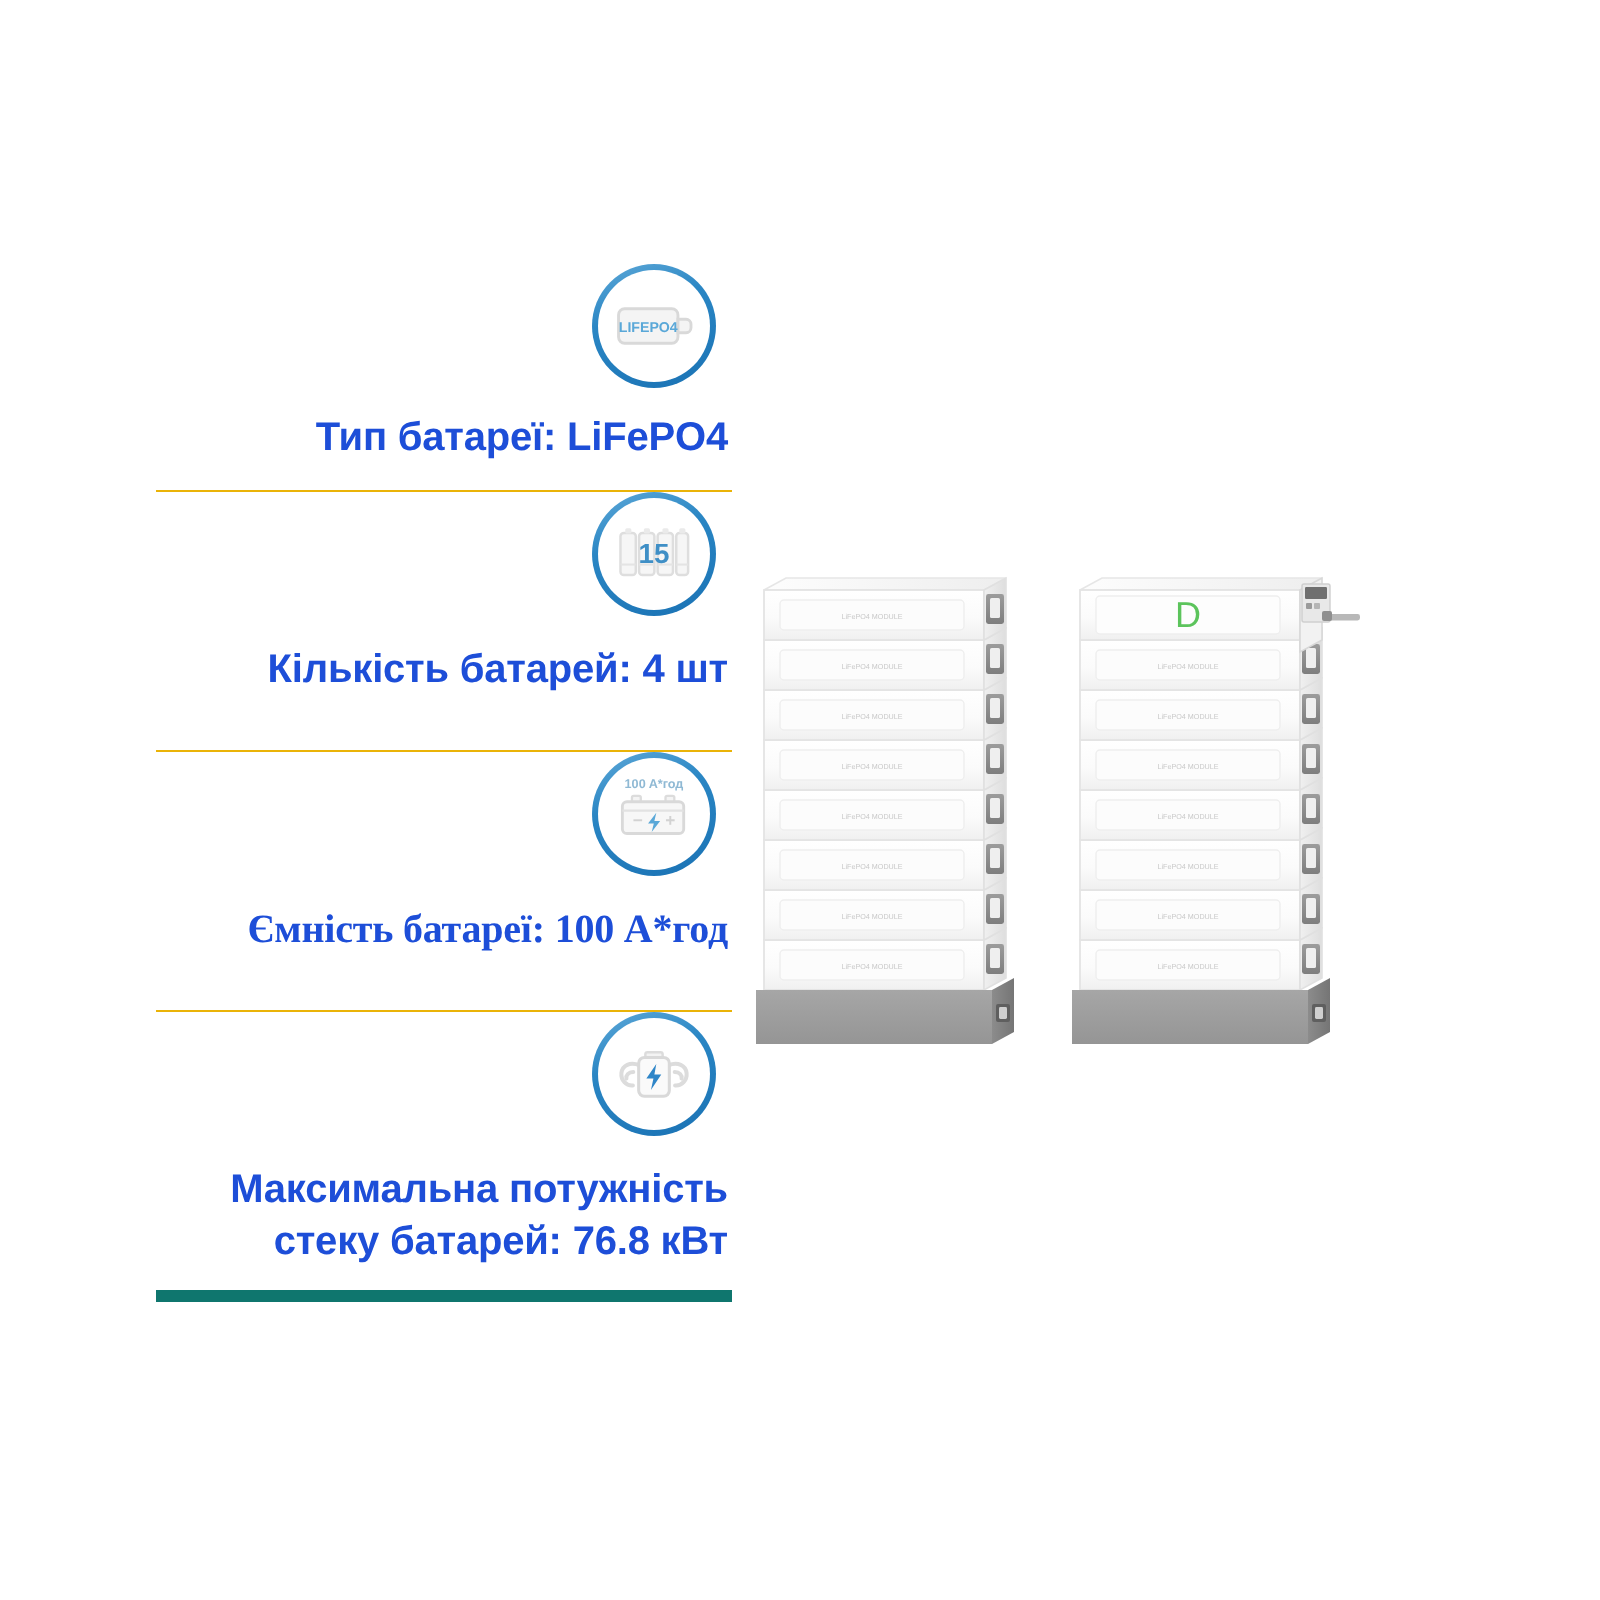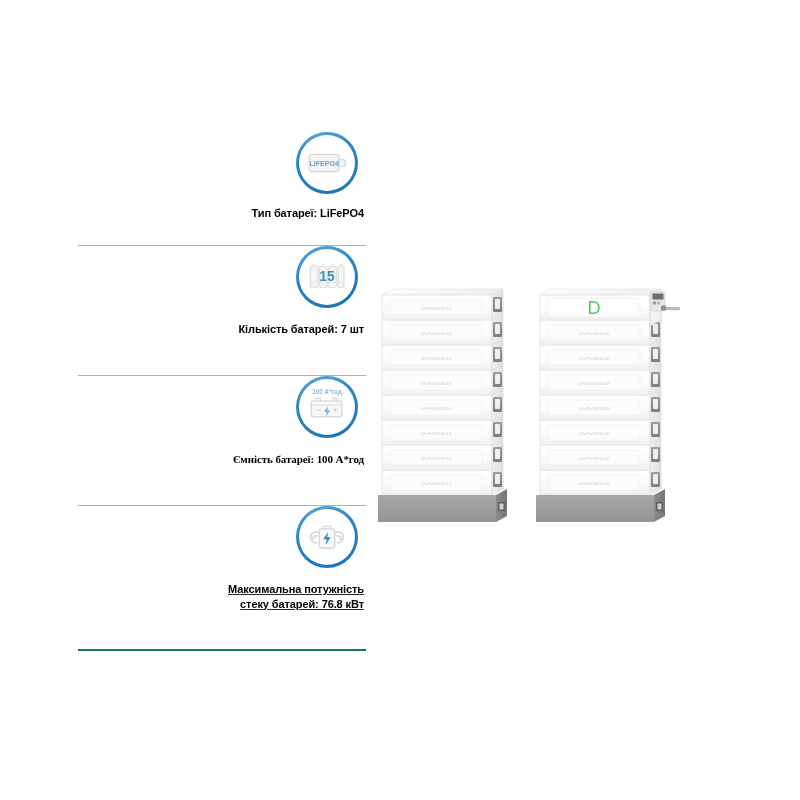--- a/index.html
+++ b/index.html
@@ -35,24 +35,24 @@
   .spec-row:first-child { }
 
   .spec-icon-wrap {
     display: flex;
     justify-content: flex-end;
     padding-right: 8px;
   }
 
   .spec-label {
     text-align: right;
-    font-size: 11px;
+    font-size: 20px;
     font-weight: bold;
     line-height: 1.32;
-    color: #000000;
+    color: #1d4ed8;
     padding-right: 2px;
     letter-spacing: -0.1px;
     white-space: pre-line;
   }
 
   
   .badge {
     position: relative;
     width: 62px;
     height: 62px;
@@ -79,21 +79,21 @@
     display: flex;
     align-items: center;
     justify-content: center;
   }
   .badge-inner svg { display: block; overflow: visible; }
 
   
   #row-0 { height: 114px; }
   #row-1 { height: 130px; }
   #row-2 { height: 130px; }
-  #row-3 { height: 145px; border-bottom: 2px solid #0f766e; text-decoration: underline; }
+  #row-3 { height: 145px; border-bottom: 6px solid #0f766e; }
 
   #row-0 .spec-label { margin-top: 12px; }
   #row-1 .spec-label { margin-top: 14px; }
   #row-2 .spec-label { margin-top: 14px; font-family: Liberation Serif, serif; }
   #row-3 .spec-label { margin-top: 14px; }
 
   
   #product-image {
     position: absolute;
     left: 372px;
@@ -144,21 +144,21 @@
               <line x1="6.5" y1="29.5" x2="14.5" y2="29.5"></line>
               <line x1="16.2" y1="29.5" x2="24.2" y2="29.5"></line>
               <line x1="25.9" y1="29.5" x2="33.9" y2="29.5"></line>
               <line x1="35.6" y1="29.5" x2="41.8" y2="29.5"></line>
             </g>
             <text x="24" y="28.6" font-family="'Liberation Sans', sans-serif" font-size="14.5" font-weight="bold" fill="#3f8fc6" text-anchor="middle">15</text>
           </svg>
         </div>
       </div>
     </div>
-    <div class="spec-label">Кількість батарей: 7 шт</div>
+    <div class="spec-label">Кількість батарей: 4 шт</div>
   </div>
 
   <div class="spec-row" id="row-2">
     <div class="spec-icon-wrap">
       <div class="badge">
         <div class="badge-inner">
           <svg viewBox="0 0 48 48" width="46" height="46" aria-hidden="true">
             <text x="24" y="10.5" font-family="'Liberation Sans', sans-serif" font-size="6.6" font-weight="bold" fill="#8fb9d4" text-anchor="middle">100 A*год</text>
             <rect x="12.5" y="14.5" width="4.6" height="3.4" rx="0.9" fill="#f4f4f4" stroke="#dcdcdc" stroke-width="1.2"></rect>
             <rect x="30.0" y="14.5" width="4.6" height="3.4" rx="0.9" fill="#f4f4f4" stroke="#dcdcdc" stroke-width="1.2"></rect>

